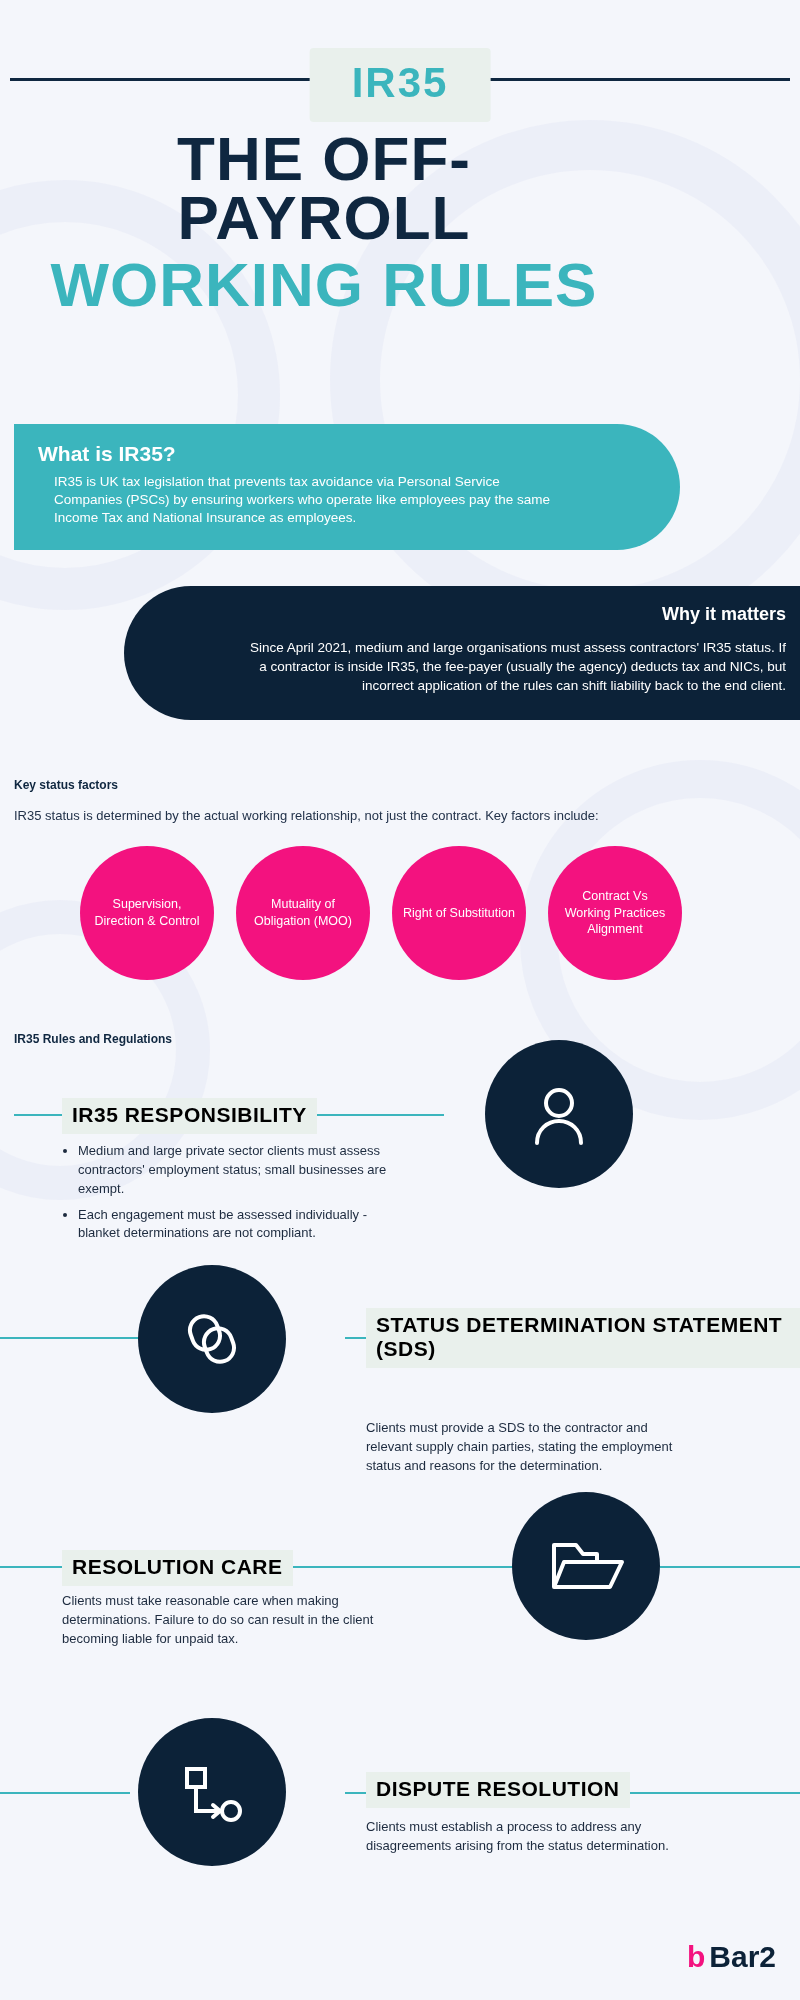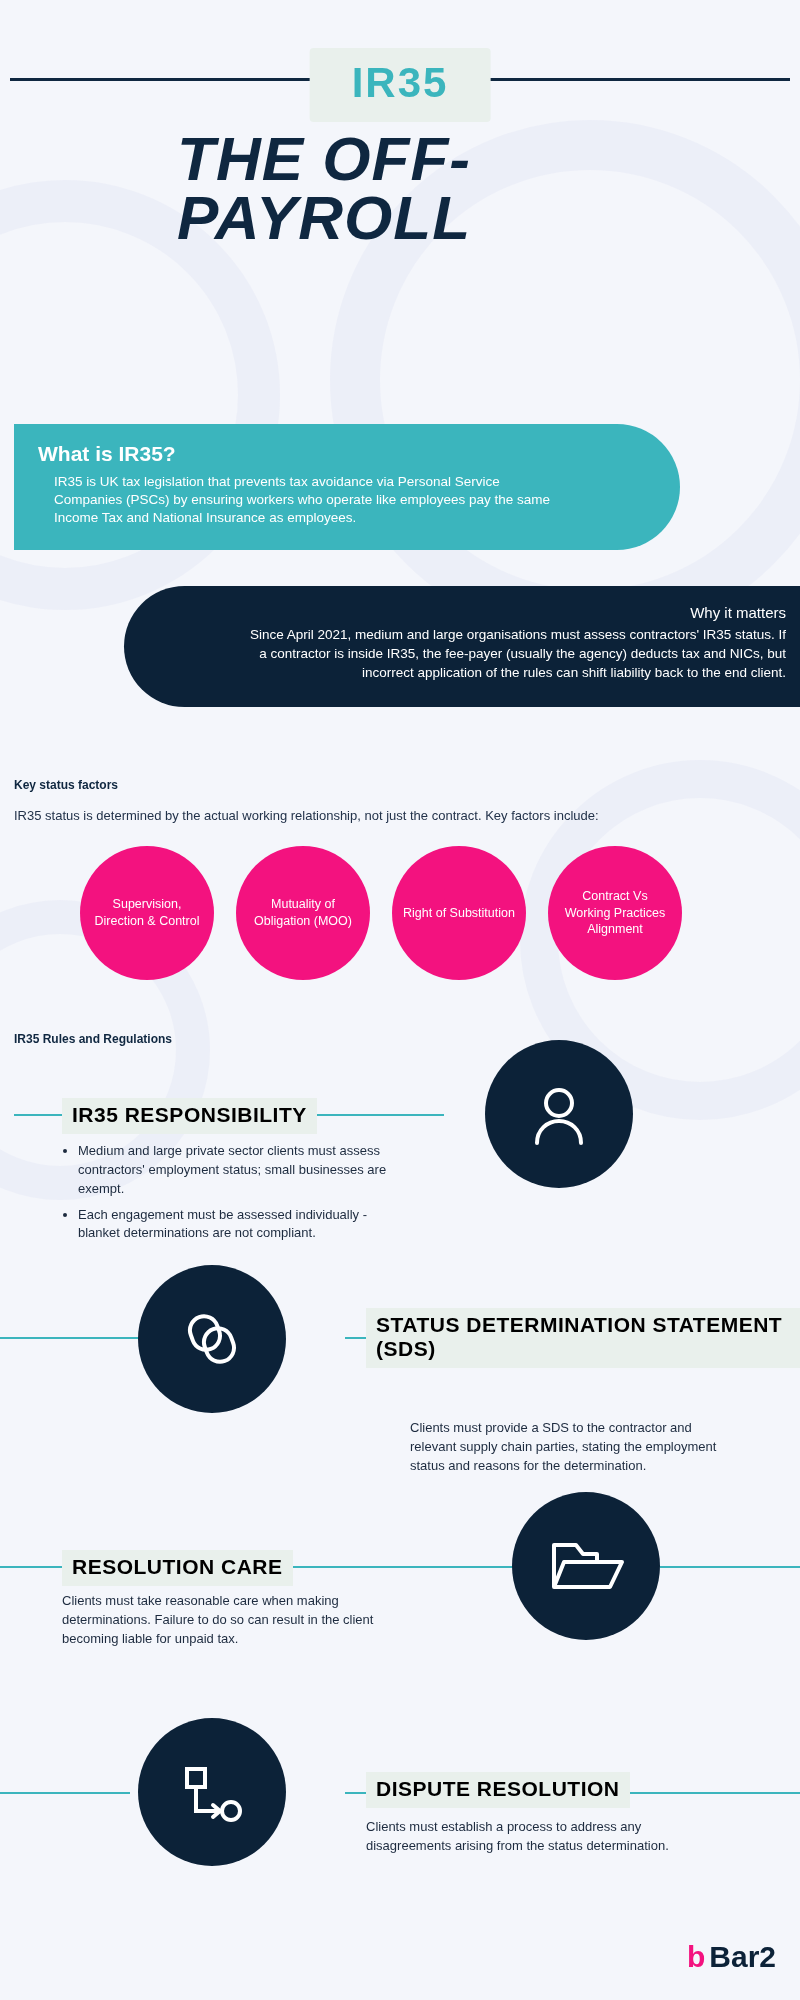--- a/index.html
+++ b/index.html
@@ -57,21 +57,20 @@
     display: block;
     line-height: 1;
   }
   .headline {
     position: absolute;
     top: 130px;
     left: 0;
     width: 648px;
     text-align: center;
     z-index: 2;
-    font-style: italic;
   }
   .headline .l1, .headline .l2 {
     font-size: 62px;
     line-height: .95;
     font-weight: 800;
     letter-spacing: 1px;
     color: #0f2740;
     display: block;
   }
   .headline .l3 {
@@ -103,21 +102,21 @@
     position: absolute;
     top: 586px;
     left: 124px;
     width: 686px;
     background: #0c2238;
     border-radius: 90px 0 0 90px;
     padding: 18px 24px 24px 120px;
     color: #ffffff;
     text-align: right;
   }
-  .panel-dark h3 { font-size: 15px; font-weight: 400; margin-bottom: 5px; }
+  .panel-dark h3 { font-size: 18px; font-weight: 700; margin-bottom: 14px; }
   .panel-dark p { font-size: 13.5px; line-height: 1.4; text-align: right; }
 
   
   .sect-title {
     position: absolute;
     left: 14px;
     font-size: 12px;
     font-weight: 700;
     color: #0f2740;
   }
@@ -215,20 +214,21 @@
   <div class="bg-swirl s3"></div>
   <div class="bg-swirl s4"></div>
 
   <div class="top-rule"></div>
   <div class="ir35-badge">
     <span>IR35</span>
   </div>
   <div class="headline">
     <span class="l1">THE OFF-</span>
     <span class="l2">PAYROLL</span>
+    <span class="l3">WORKING RULES</span>
   </div>
 
   <div class="panel-teal">
     <h3>What is IR35?</h3>
     <p>IR35 is UK tax legislation that prevents tax avoidance via Personal Service Companies (PSCs) by ensuring workers who operate like employees pay the same Income Tax and National Insurance as employees.</p>
   </div>
 
   <div class="panel-dark">
     <h3>Why it matters</h3>
     <p>Since April 2021, medium and large organisations must assess contractors' IR35 status. If a contractor is inside IR35, the fee-payer (usually the agency) deducts tax and NICs, but incorrect application of the rules can shift liability back to the end client.</p>
@@ -265,21 +265,21 @@
   <div class="row">
     <div class="hline" style="top:1337px; left:0px; width:160px;"></div>
     <div class="hline" style="top:1337px; left:345px; width:455px;"></div>
     <div class="icon-circle" style="top:1265px; left:138px;">
       <svg width="74" height="74" viewBox="0 0 74 74" fill="none" stroke="#ffffff" stroke-width="4">
         <rect x="16" y="14" width="28" height="34" rx="14" transform="rotate(-20 30 31)"></rect>
         <rect x="30" y="26" width="28" height="34" rx="14" transform="rotate(-20 44 43)"></rect>
       </svg>
     </div>
     <div class="rule-head" style="top:1308px; left:366px;">STATUS DETERMINATION STATEMENT (SDS)</div>
-    <div class="rule-body" style="top:1419px; left:366px; width:330px;margin-left:44px;">Clients must provide a SDS to the contractor and relevant supply chain parties, stating the employment status and reasons for the determination.</div>
+    <div class="rule-body" style="top:1419px; left:366px; width:330px;">Clients must provide a SDS to the contractor and relevant supply chain parties, stating the employment status and reasons for the determination.</div>
   </div>
 
   <div class="row">
     <div class="hline" style="top:1566px; left:0px; width:62px;"></div>
     <div class="hline" style="top:1566px; left:260px; width:260px;"></div>
     <div class="hline" style="top:1566px; left:660px; width:140px;"></div>
     <div class="icon-circle" style="top:1492px; left:512px;">
       <svg width="76" height="66" viewBox="0 0 76 66" fill="none" stroke="#ffffff" stroke-width="4" stroke-linejoin="round">
         <path d="M6 54V12h22l7 9h14v8"></path>
         <path d="M6 54l10-25h58L62 54H6z"></path>

